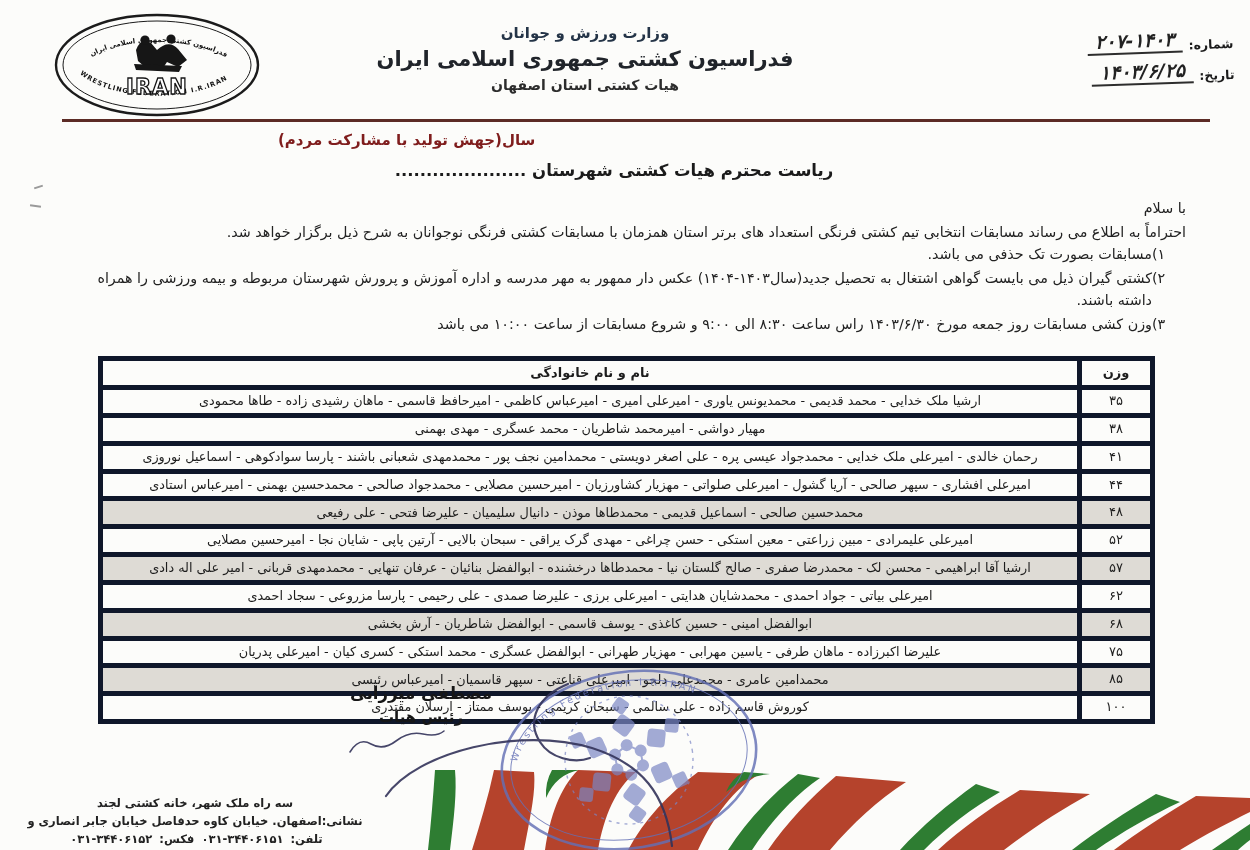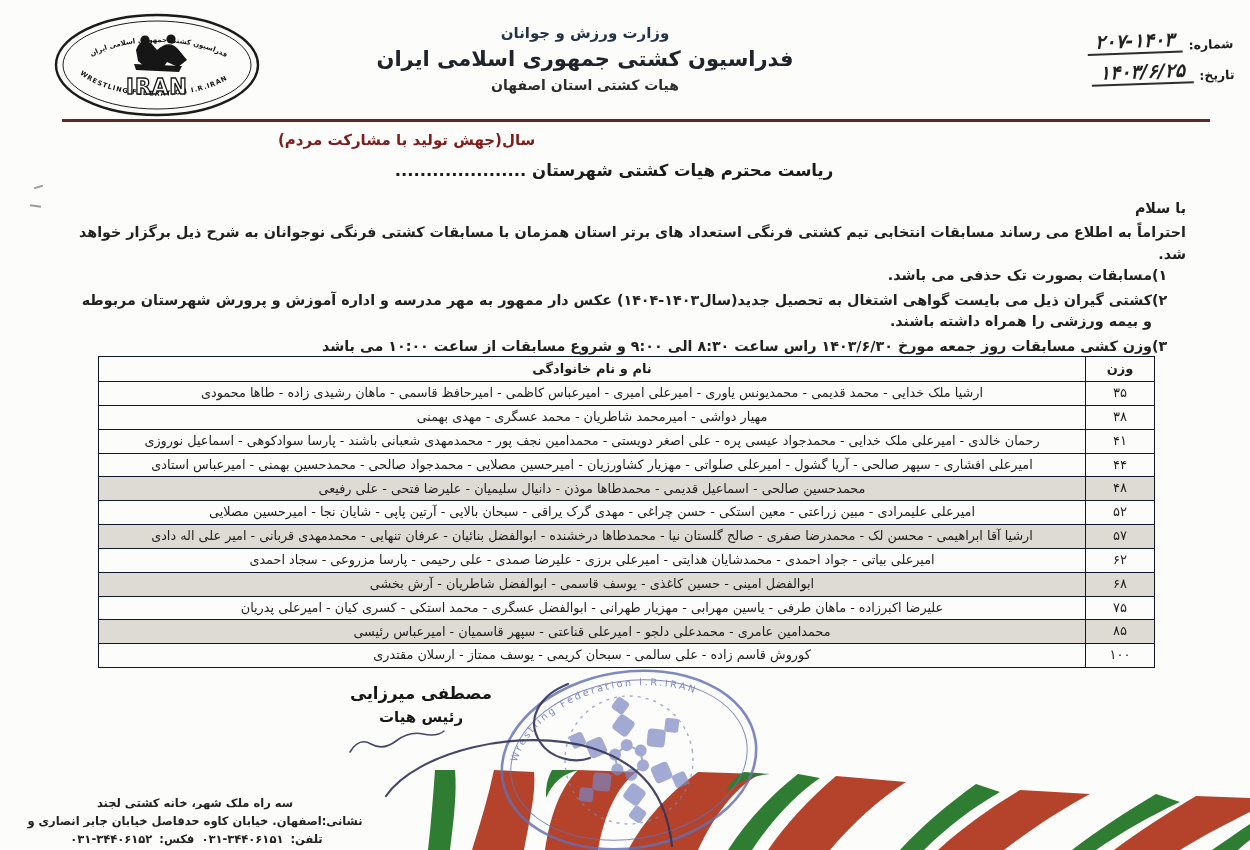--- a/index.html
+++ b/index.html
@@ -16,30 +16,30 @@
   .meta{position:absolute;right:16px;top:30px;width:240px;direction:rtl;transform:rotate(-2deg);}
   .meta .row{display:flex;align-items:flex-end;gap:6px;margin-bottom:6px;}
   .meta .lbl{font-size:12.5px;font-weight:bold;color:#1c1c1c;white-space:nowrap;}
   .meta .val{font-size:19px;font-weight:bold;letter-spacing:2px;color:#222;border-bottom:2px solid #2d2d2d;padding:0 8px 1px 8px;font-style:italic;white-space:nowrap;}
 
   .rule{position:absolute;left:62px;top:119px;width:1148px;height:3px;background:#5c2b25;}
   .slogan{position:absolute;left:278px;top:131px;font-size:15px;font-weight:bold;direction:rtl;color:#7f1d1d;}
 
   .recipient{position:absolute;left:264px;top:161px;width:700px;text-align:center;direction:rtl;font-size:16.5px;font-weight:bold;color:#1b1b1b;}
 
-  .letter-body{position:absolute;top:198px;right:64px;left:74px;direction:rtl;font-size:14.3px;line-height:1.5;color:#222;font-weight:bold;}
+  .letter-body{position:absolute;top:198px;right:64px;left:74px;direction:rtl;font-size:14.3px;line-height:1.5;color:#222;}
   .salutation{margin-bottom:3px;}
   .body-par{text-align:right;margin-bottom:0;}
   .num-item{display:flex;margin-bottom:3px;}
   .num-item .marker{direction:ltr;unicode-bidi:isolate;width:34px;flex:0 0 34px;}
   .num-item .txt{flex:1;text-align:right;}
 
   
   table.weights{position:absolute;top:356px;left:98px;width:1057px;border-collapse:collapse;direction:rtl;font-size:12.8px;}
-  table.weights th,table.weights td{border:1px solid #0f172a;text-align:center;vertical-align:middle;padding:2px 8px;line-height:1.45;color:#1d1d1d;}
+  table.weights th,table.weights td{border:5px solid #0f172a;text-align:center;vertical-align:middle;padding:2px 8px;line-height:1.45;color:#1d1d1d;}
   table.weights th{font-weight:bold;font-size:13px;height:20px;}
   table.weights td.w{width:52px;font-size:13px;}
   table.weights tr.shaded{background:#dedbd5;}
 
   
   .sig-block{position:absolute;left:336px;top:684px;width:170px;text-align:center;direction:rtl;z-index:6;}
   .sig-name{font-size:16.5px;font-weight:bold;color:#161616;text-align:center;}
   .sig-title{font-size:15px;font-weight:bold;color:#161616;margin-top:5px;}
   .stamp{position:absolute;left:492px;top:664px;width:275px;height:192px;z-index:3;}
   .pen{position:absolute;left:320px;top:668px;width:520px;height:182px;z-index:5;pointer-events:none;}

